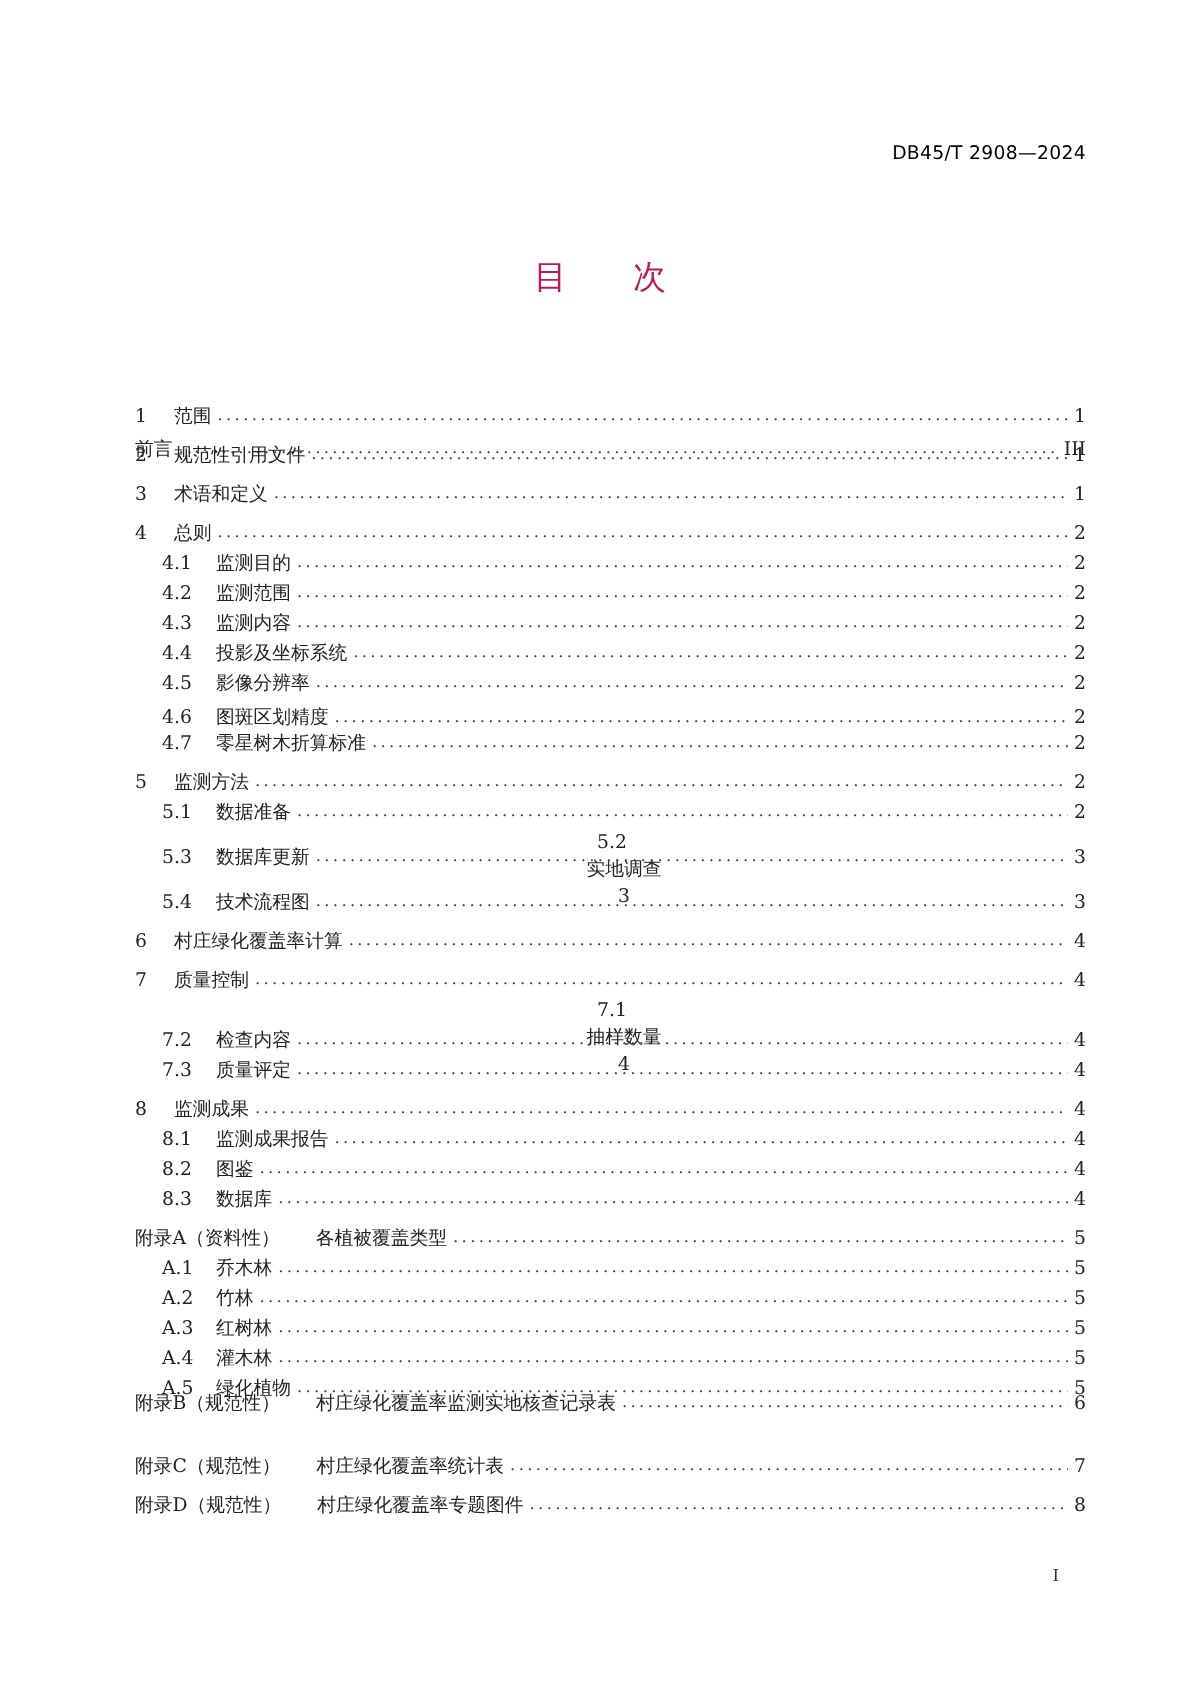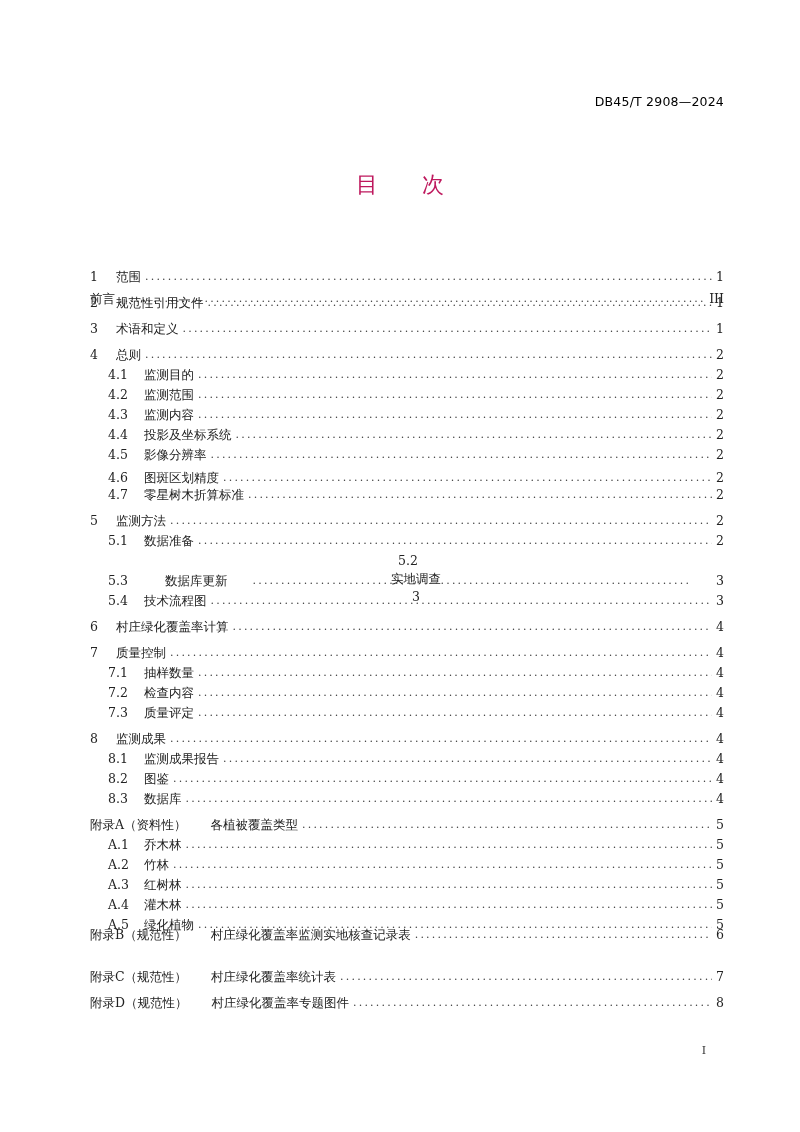--- a/index.html
+++ b/index.html
@@ -118,21 +118,21 @@
       <span class="label">数据准备</span>
       <span class="leader"></span>
       <span class="page">2</span>
     </div>
     <div class="row l2" style="top: 310px; flex-direction: column;">
       <span class="num">5.2</span>
       <span class="label">实地调查</span>
       <span class="leader"></span>
       <span class="page">3</span>
     </div>
-    <div class="row l2" style="top: 330px; gap: 21px;">
+    <div class="row l2" style="top: 320px;">
       <span class="num">5.3</span>
       <span class="label">数据库更新</span>
       <span class="leader"></span>
       <span class="page">3</span>
     </div>
     <div class="row l2" style="top: 350px;">
       <span class="num">5.4</span>
       <span class="label">技术流程图</span>
       <span class="leader"></span>
       <span class="page">3</span>
@@ -142,21 +142,21 @@
       <span class="label">村庄绿化覆盖率计算</span>
       <span class="leader"></span>
       <span class="page">4</span>
     </div>
     <div class="row lvl1" style="top: 402px;">
       <span class="num">7</span>
       <span class="label">质量控制</span>
       <span class="leader"></span>
       <span class="page">4</span>
     </div>
-    <div class="row l2" style="top: 422px;">
+    <div class="row l2" style="top: 422px; flex-direction: column;">
       <span class="num">7.1</span>
       <span class="label">抽样数量</span>
       <span class="leader"></span>
       <span class="page">4</span>
     </div>
     <div class="row l2" style="top: 442px;">
       <span class="num">7.2</span>
       <span class="label">检查内容</span>
       <span class="leader"></span>
       <span class="page">4</span>

